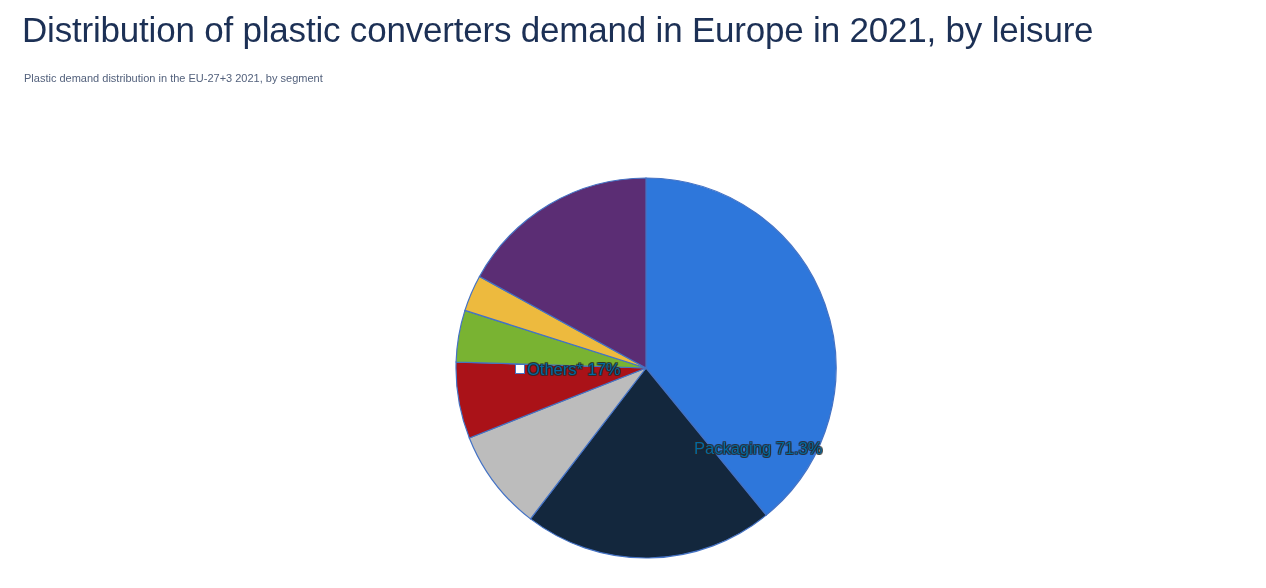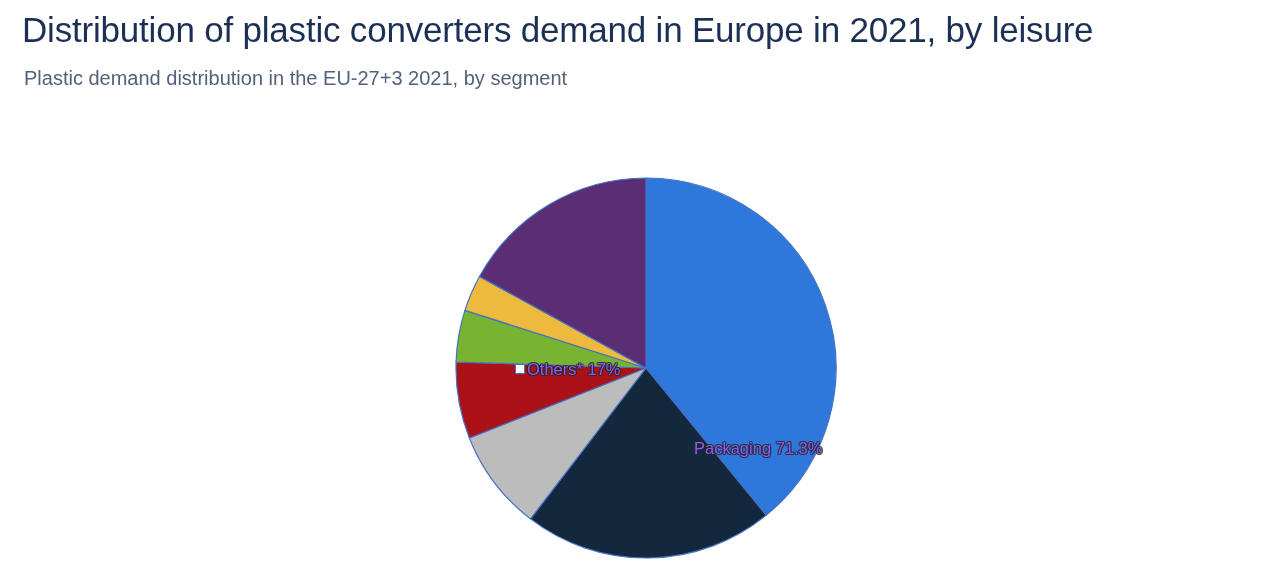--- a/index.html
+++ b/index.html
@@ -30,21 +30,21 @@
     line-height: 44px;
     font-weight: 400;
     color: #1c3055;
     white-space: nowrap;
     letter-spacing: -0.2px;
   }
   #chart-subtitle {
     position: absolute;
     left: 24px;
     top: 68px;
-    font-size: 20px;
+    font-size: 11px;
     line-height: 20px;
     font-weight: 400;
     color: #53617c;
     white-space: nowrap;
   }
 
   
   #plot-area {
     position: absolute;
     left: 0;
@@ -79,21 +79,21 @@
   }
   .pie-label .label-text {
     color: #1b2a47;
     text-shadow:
        1px  0   0 #ffffff,  -1px  0   0 #ffffff,
        0    1px 0 #ffffff,   0   -1px 0 #ffffff,
        1px  1px 0 #ffffff,  -1px  1px 0 #ffffff,
        1px -1px 0 #ffffff,  -1px -1px 0 #ffffff;
   }
   .pie-label.inside .label-text {
-    color: #8b5cf6;
+    color: #0369a1;
     text-shadow:
        1px  0   0 rgba(40,40,40,.55), -1px  0   0 rgba(40,40,40,.55),
        0    1px 0 rgba(40,40,40,.55),  0   -1px 0 rgba(40,40,40,.55),
        1px  1px 0 rgba(40,40,40,.55), -1px  1px 0 rgba(40,40,40,.55),
        1px -1px 0 rgba(40,40,40,.55), -1px -1px 0 rgba(40,40,40,.55);
   }
   .pie-label.inside .marker {
     border-color: #4472c4;
   }
   .pie-label .label-text.two-line {

